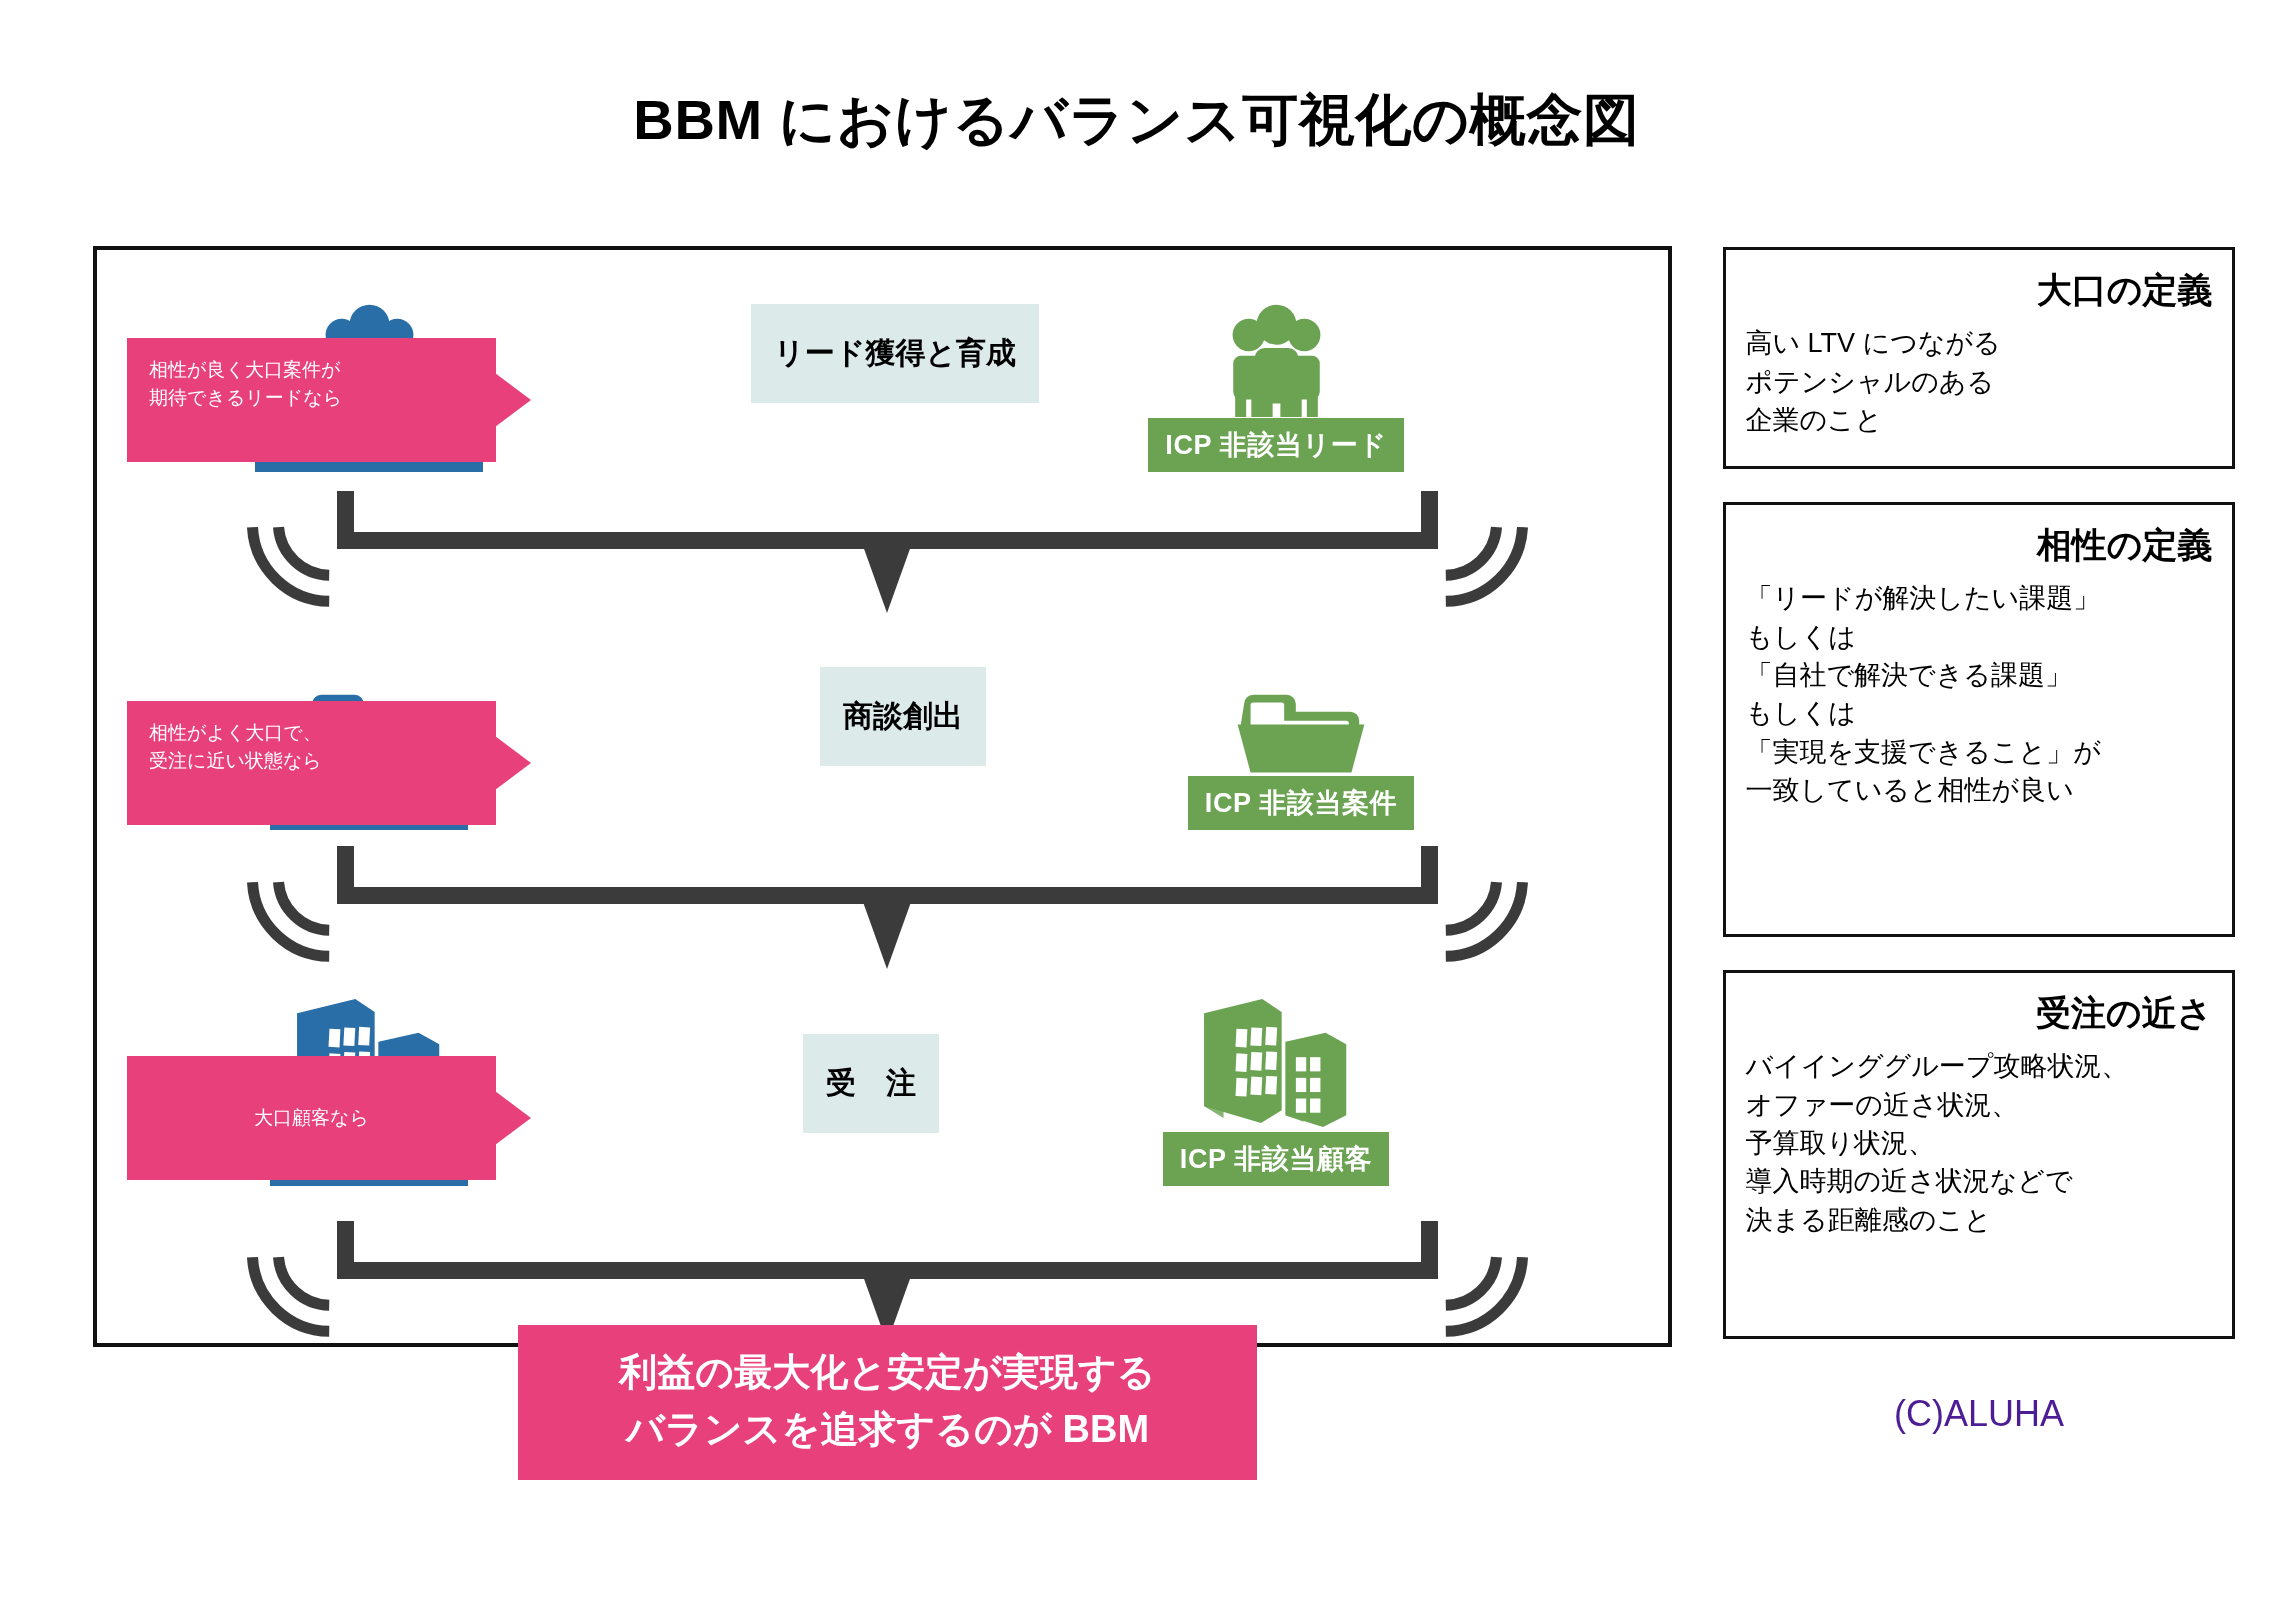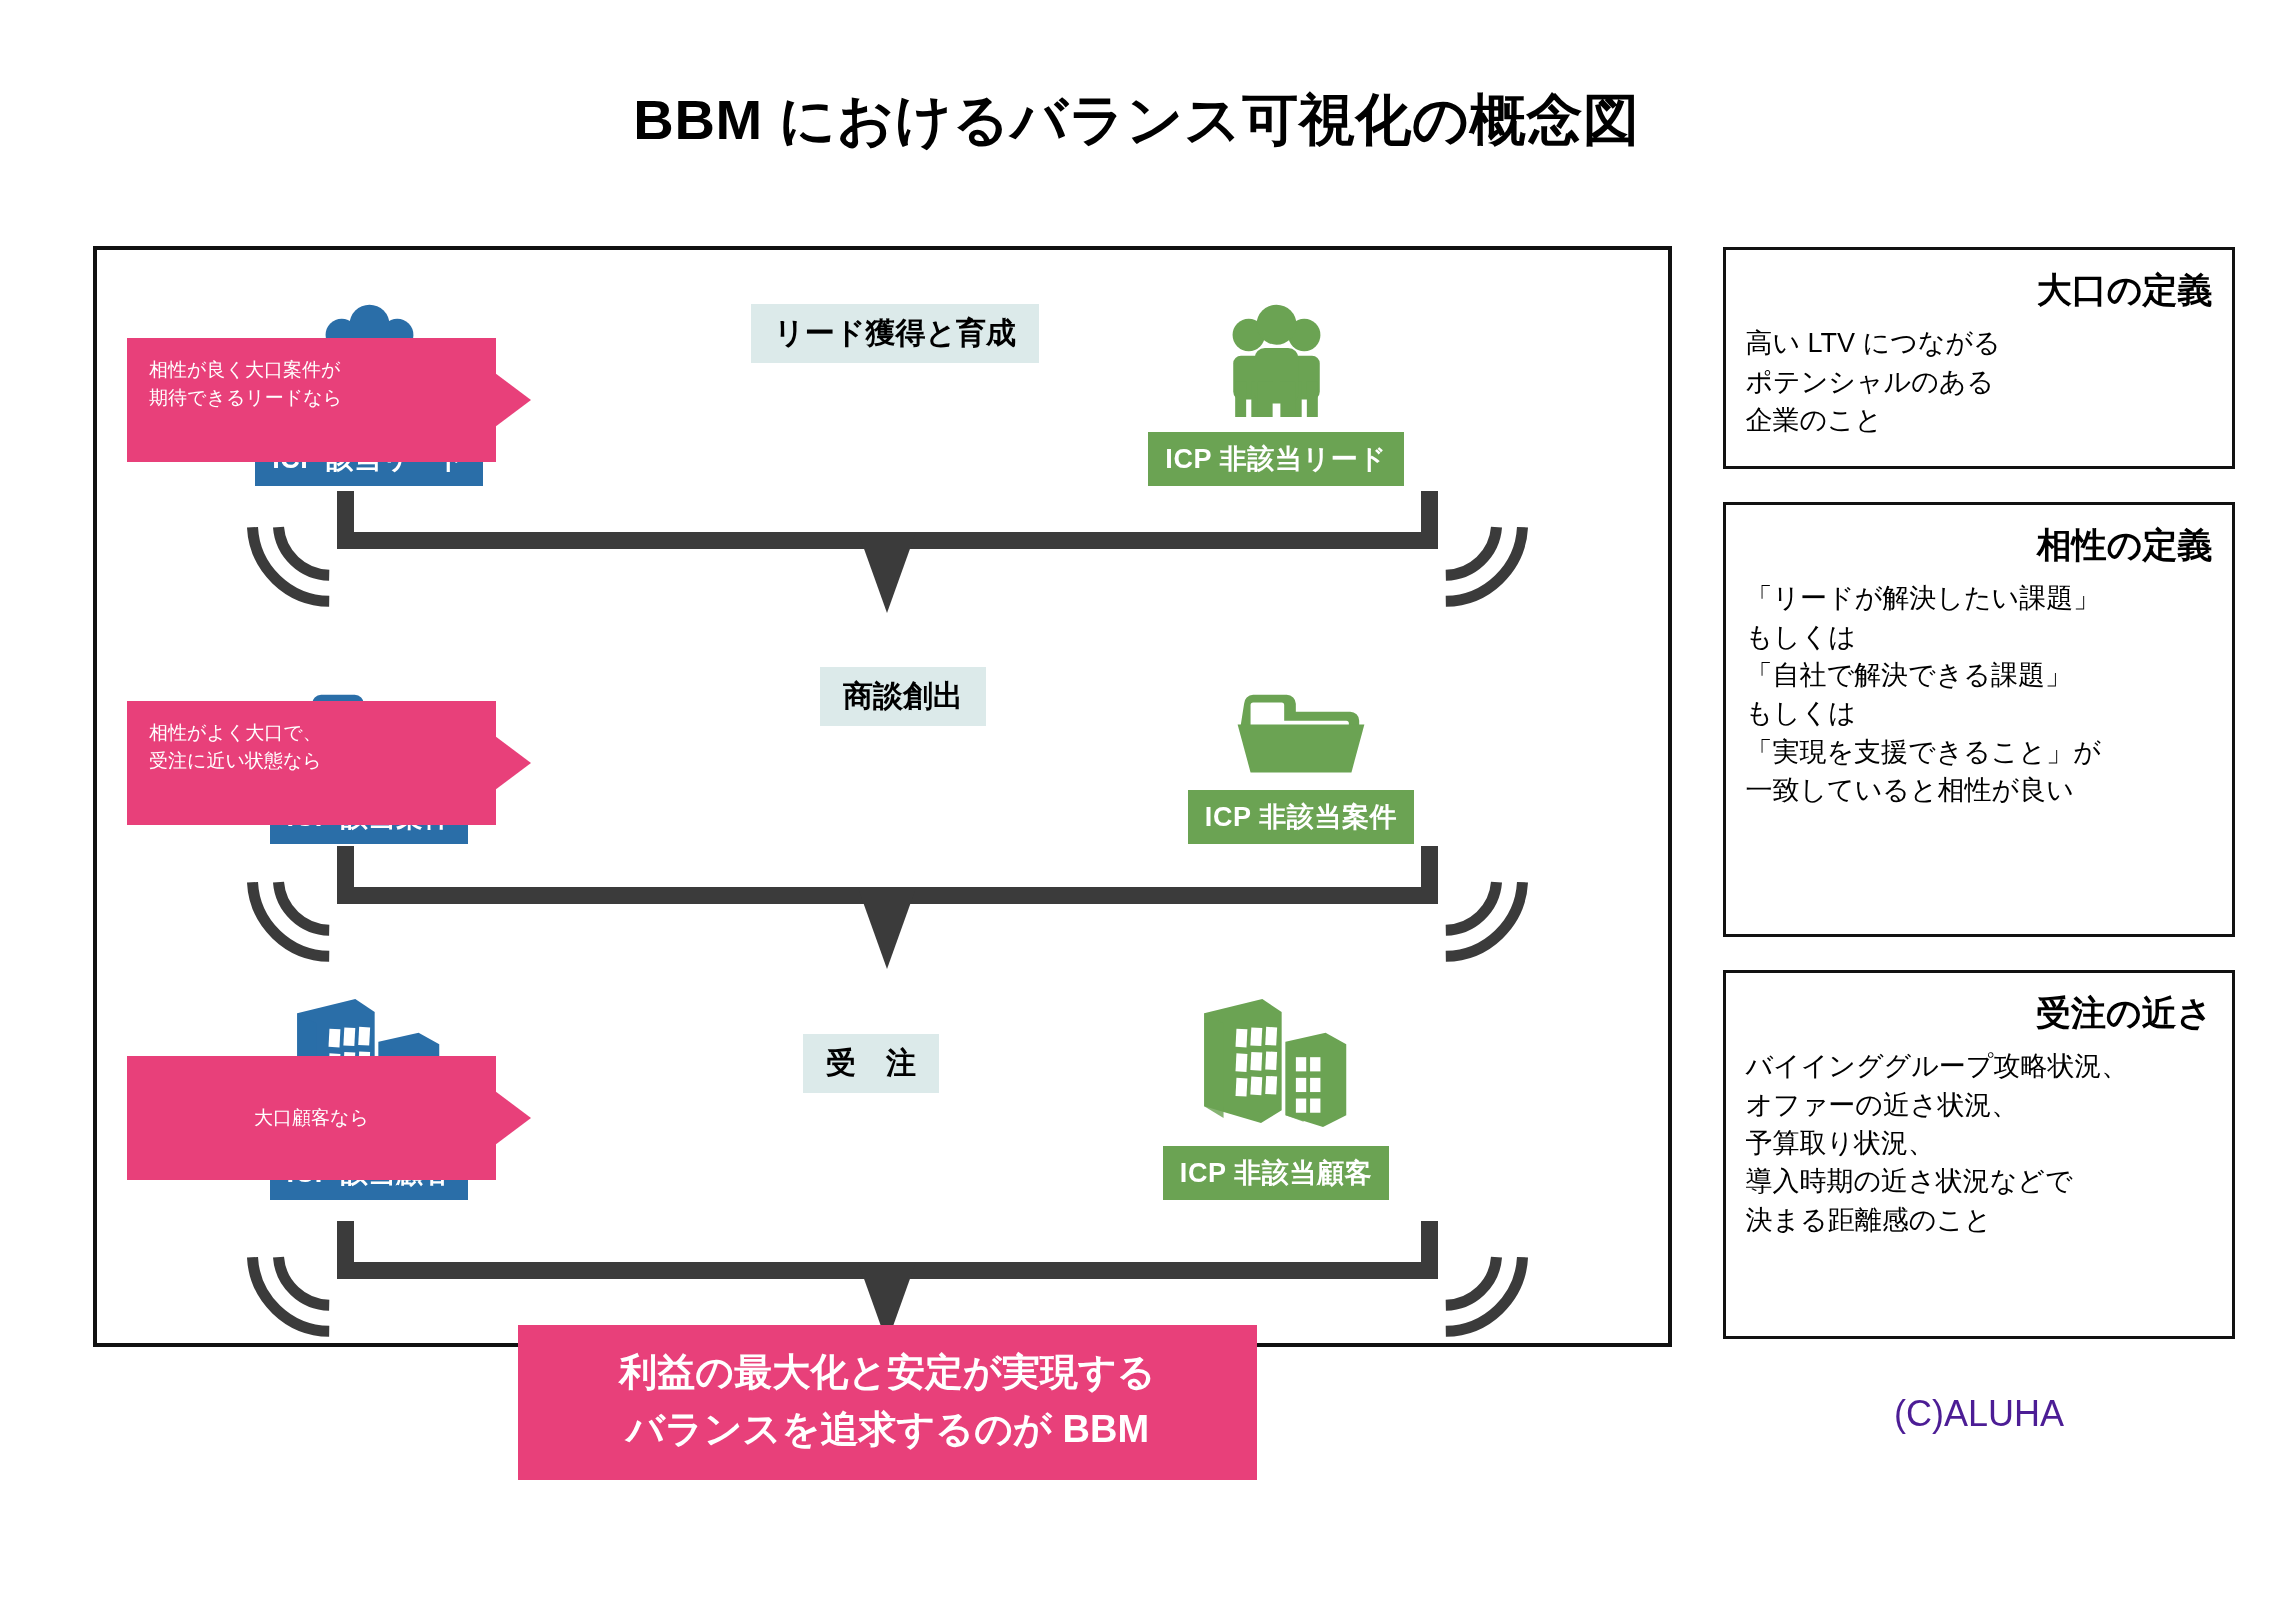--- a/index.html
+++ b/index.html
@@ -102,39 +102,39 @@
     text-align: center;
   }
   .pan .pan-icon {
     height: 136px;
     display: flex;
     align-items: flex-end;
     justify-content: center;
   }
   .pan .pan-label {
     display: inline-block;
-    margin-top: 15px;
+    margin-top: 1px;
     padding: 9px 17px;
     color: #ffffff;
     font-size: 27px;
     font-weight: bold;
     white-space: nowrap;
     letter-spacing: 0.6px;
   }
   .pan.icp .pan-label      { background: #2a6ea8; }
   .pan.non-icp .pan-label  { background: #6ba353; }
 
   
   .stage-label {
     position: absolute;
     background: #dceaea;
     color: #000000;
     font-size: 30px;
     font-weight: bold;
-    padding: 9px 23px;
+    padding: 29px 23px;
     white-space: nowrap;
     text-align: center;
   }
 
   
   .callout {
     position: absolute;
     background: #e8407a;
     color: #ffffff;
     font-size: 19px;

